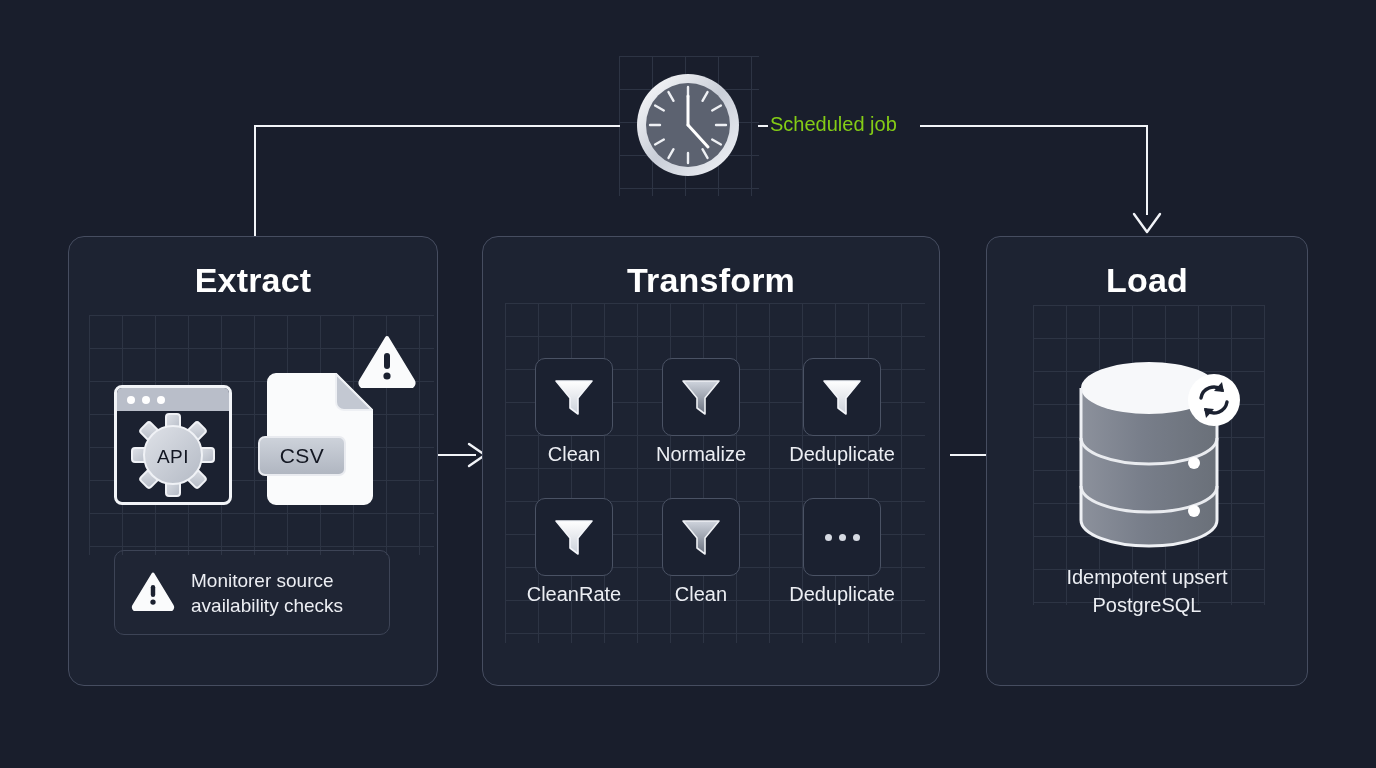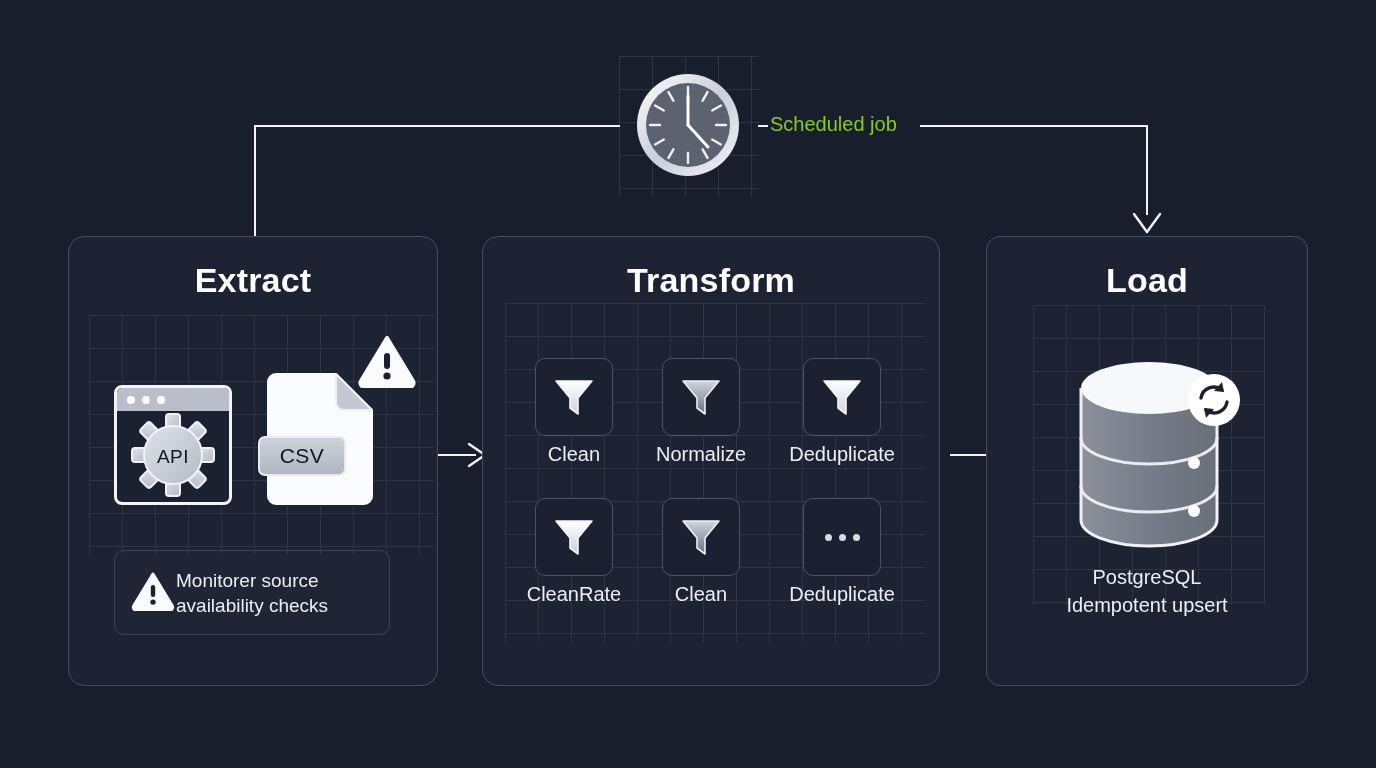--- a/index.html
+++ b/index.html
@@ -92,21 +92,21 @@
     box-sizing:border-box;
   }
 
   .warn-tri{position:absolute;}
   #warn-top{left:358px;top:334px;}
 
   .note-box{
     position:absolute;left:114px;top:550px;width:276px;height:85px;
     border:1px solid #3d out;border:1px solid #3d4456;border-radius:10px;
     background:rgba(255,255,255,0.012);
-    display:flex;align-items:center;gap:1px;padding:0 16px;box-sizing:border-box;
+    display:flex;align-items:center;gap:16px;padding:0 16px;box-sizing:border-box;
   }
   .note-text{font-size:19px;line-height:25px;color:#eceef3;}
 
   
   .tile{
     position:absolute;width:78px;height:78px;
     border:1px solid #4a5264;border-radius:10px;
     background:#1b2130;
     display:flex;align-items:center;justify-content:center;
     box-sizing:border-box;
@@ -362,17 +362,17 @@
       <g fill="none" stroke="#1b2130" stroke-width="3.4" stroke-linecap="round">
         <path d="M15 26 a13 13 0 0 1 21 -8"></path>
         <path d="M41 30 a13 13 0 0 1 -21 8"></path>
       </g>
       <path d="M36 10 L38 20 L28 19 Z" fill="#1b2130"></path>
       <path d="M20 46 L18 36 L28 37 Z" fill="#1b2130"></path>
     </svg>
   </div>
 
   <div class="db-caption">
+    <div>Idempotent upsert</div>
     <div>PostgreSQL</div>
-    <div>Idempotent upsert</div>
   </div>
 
 </div>
 
 </body></html>

